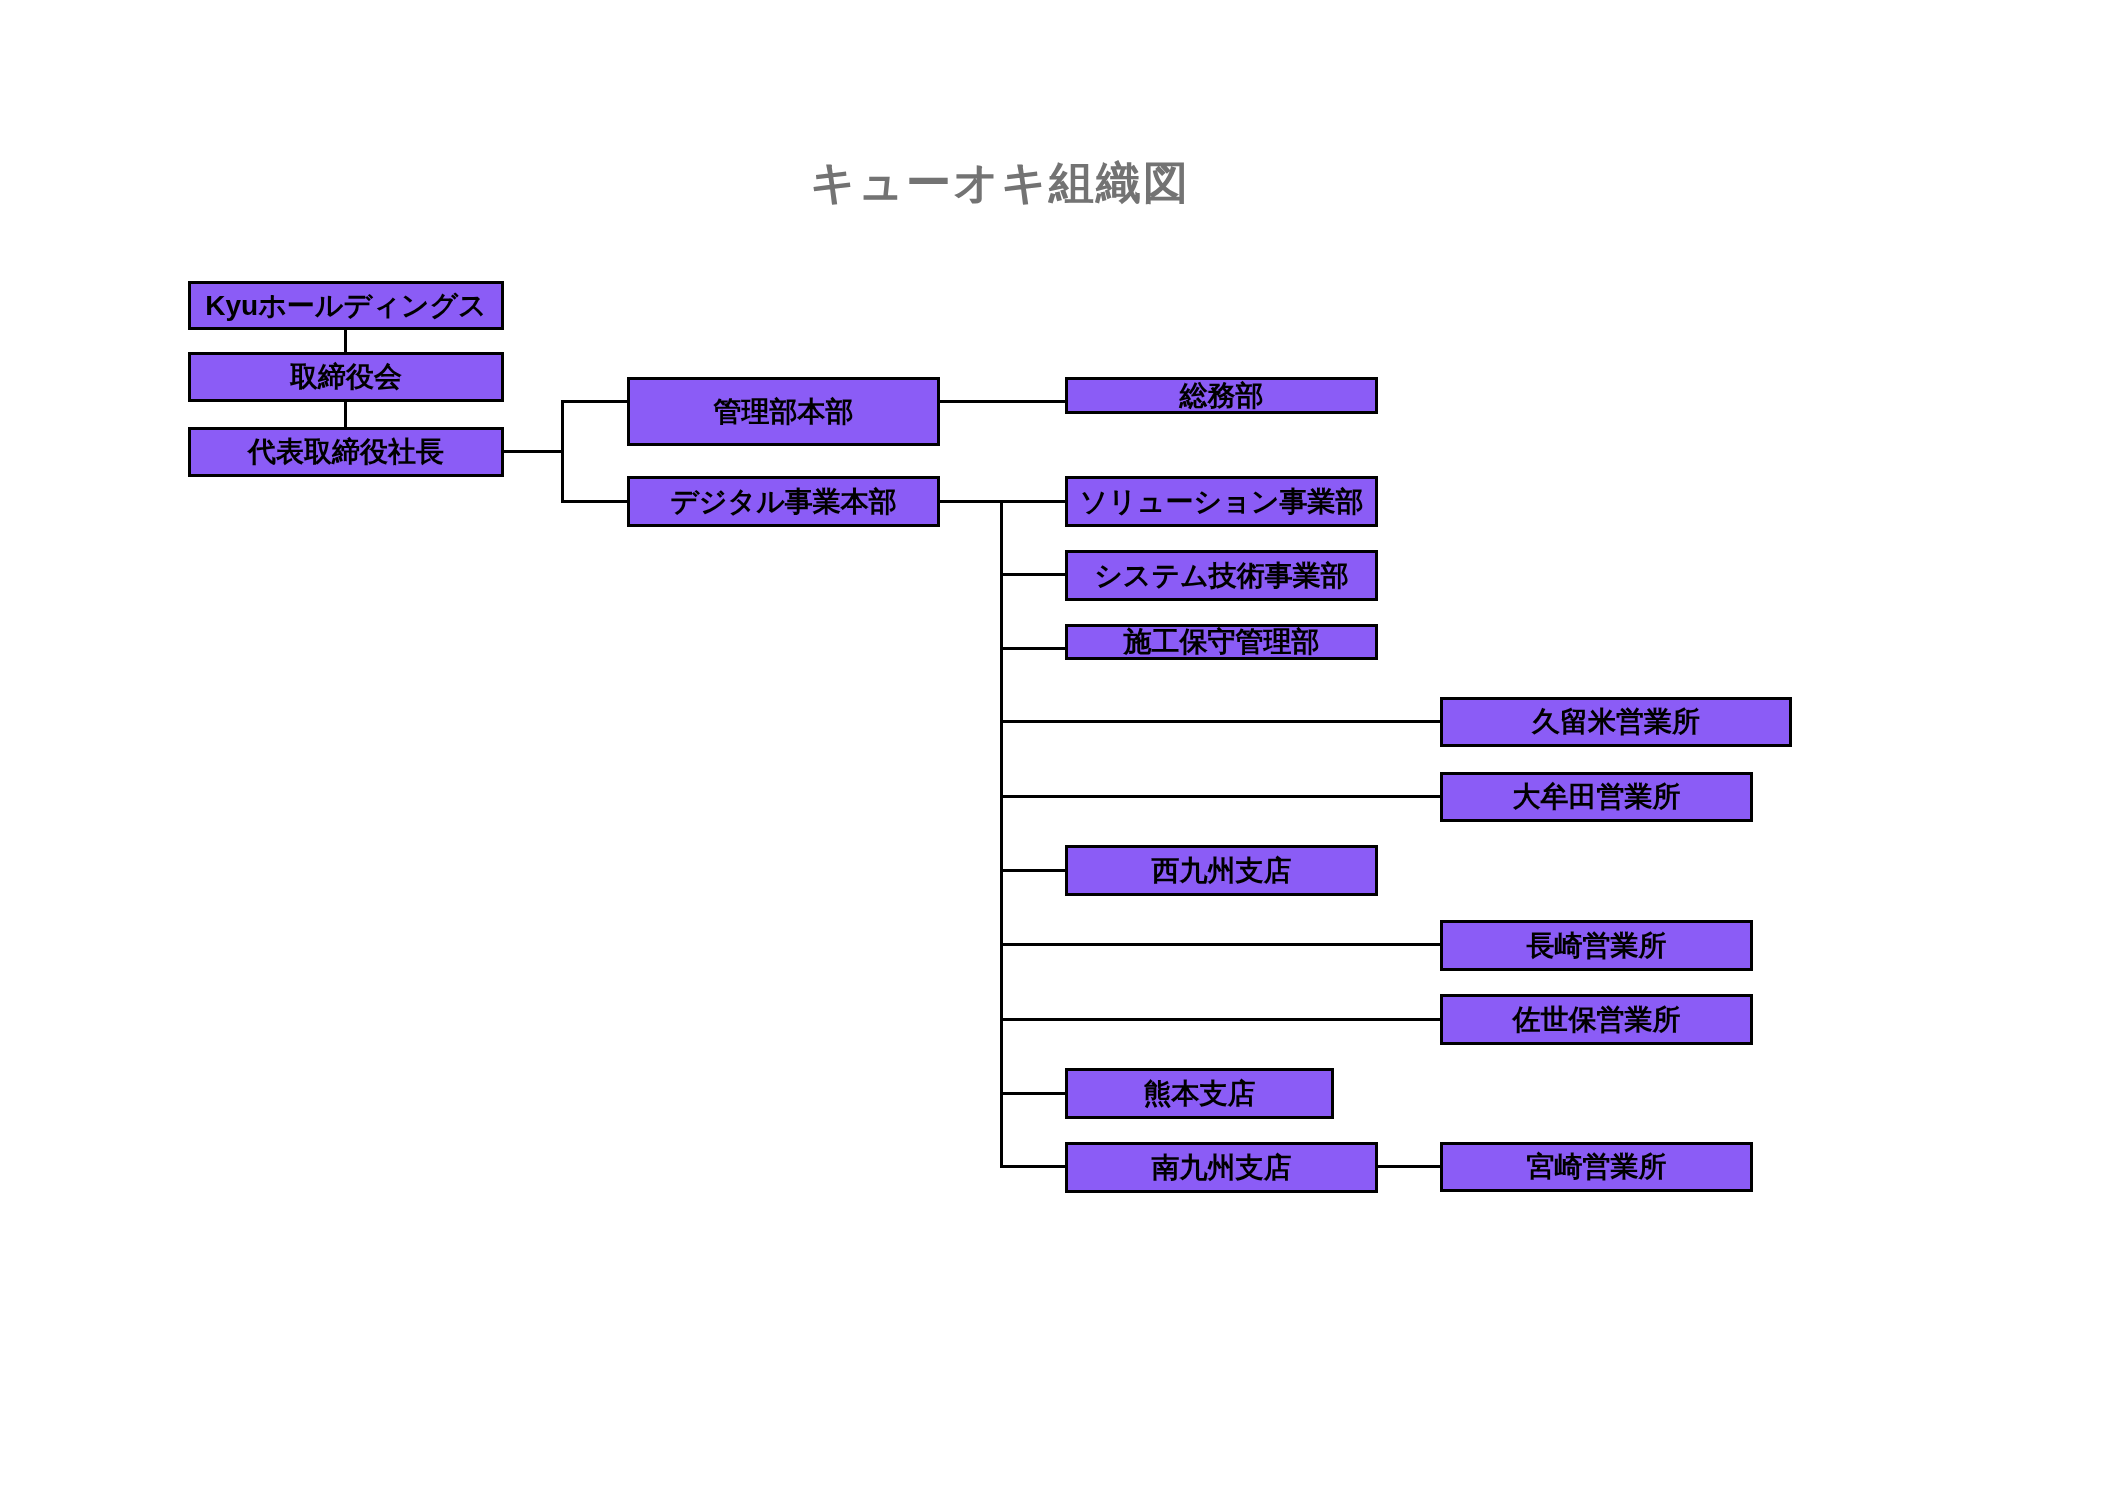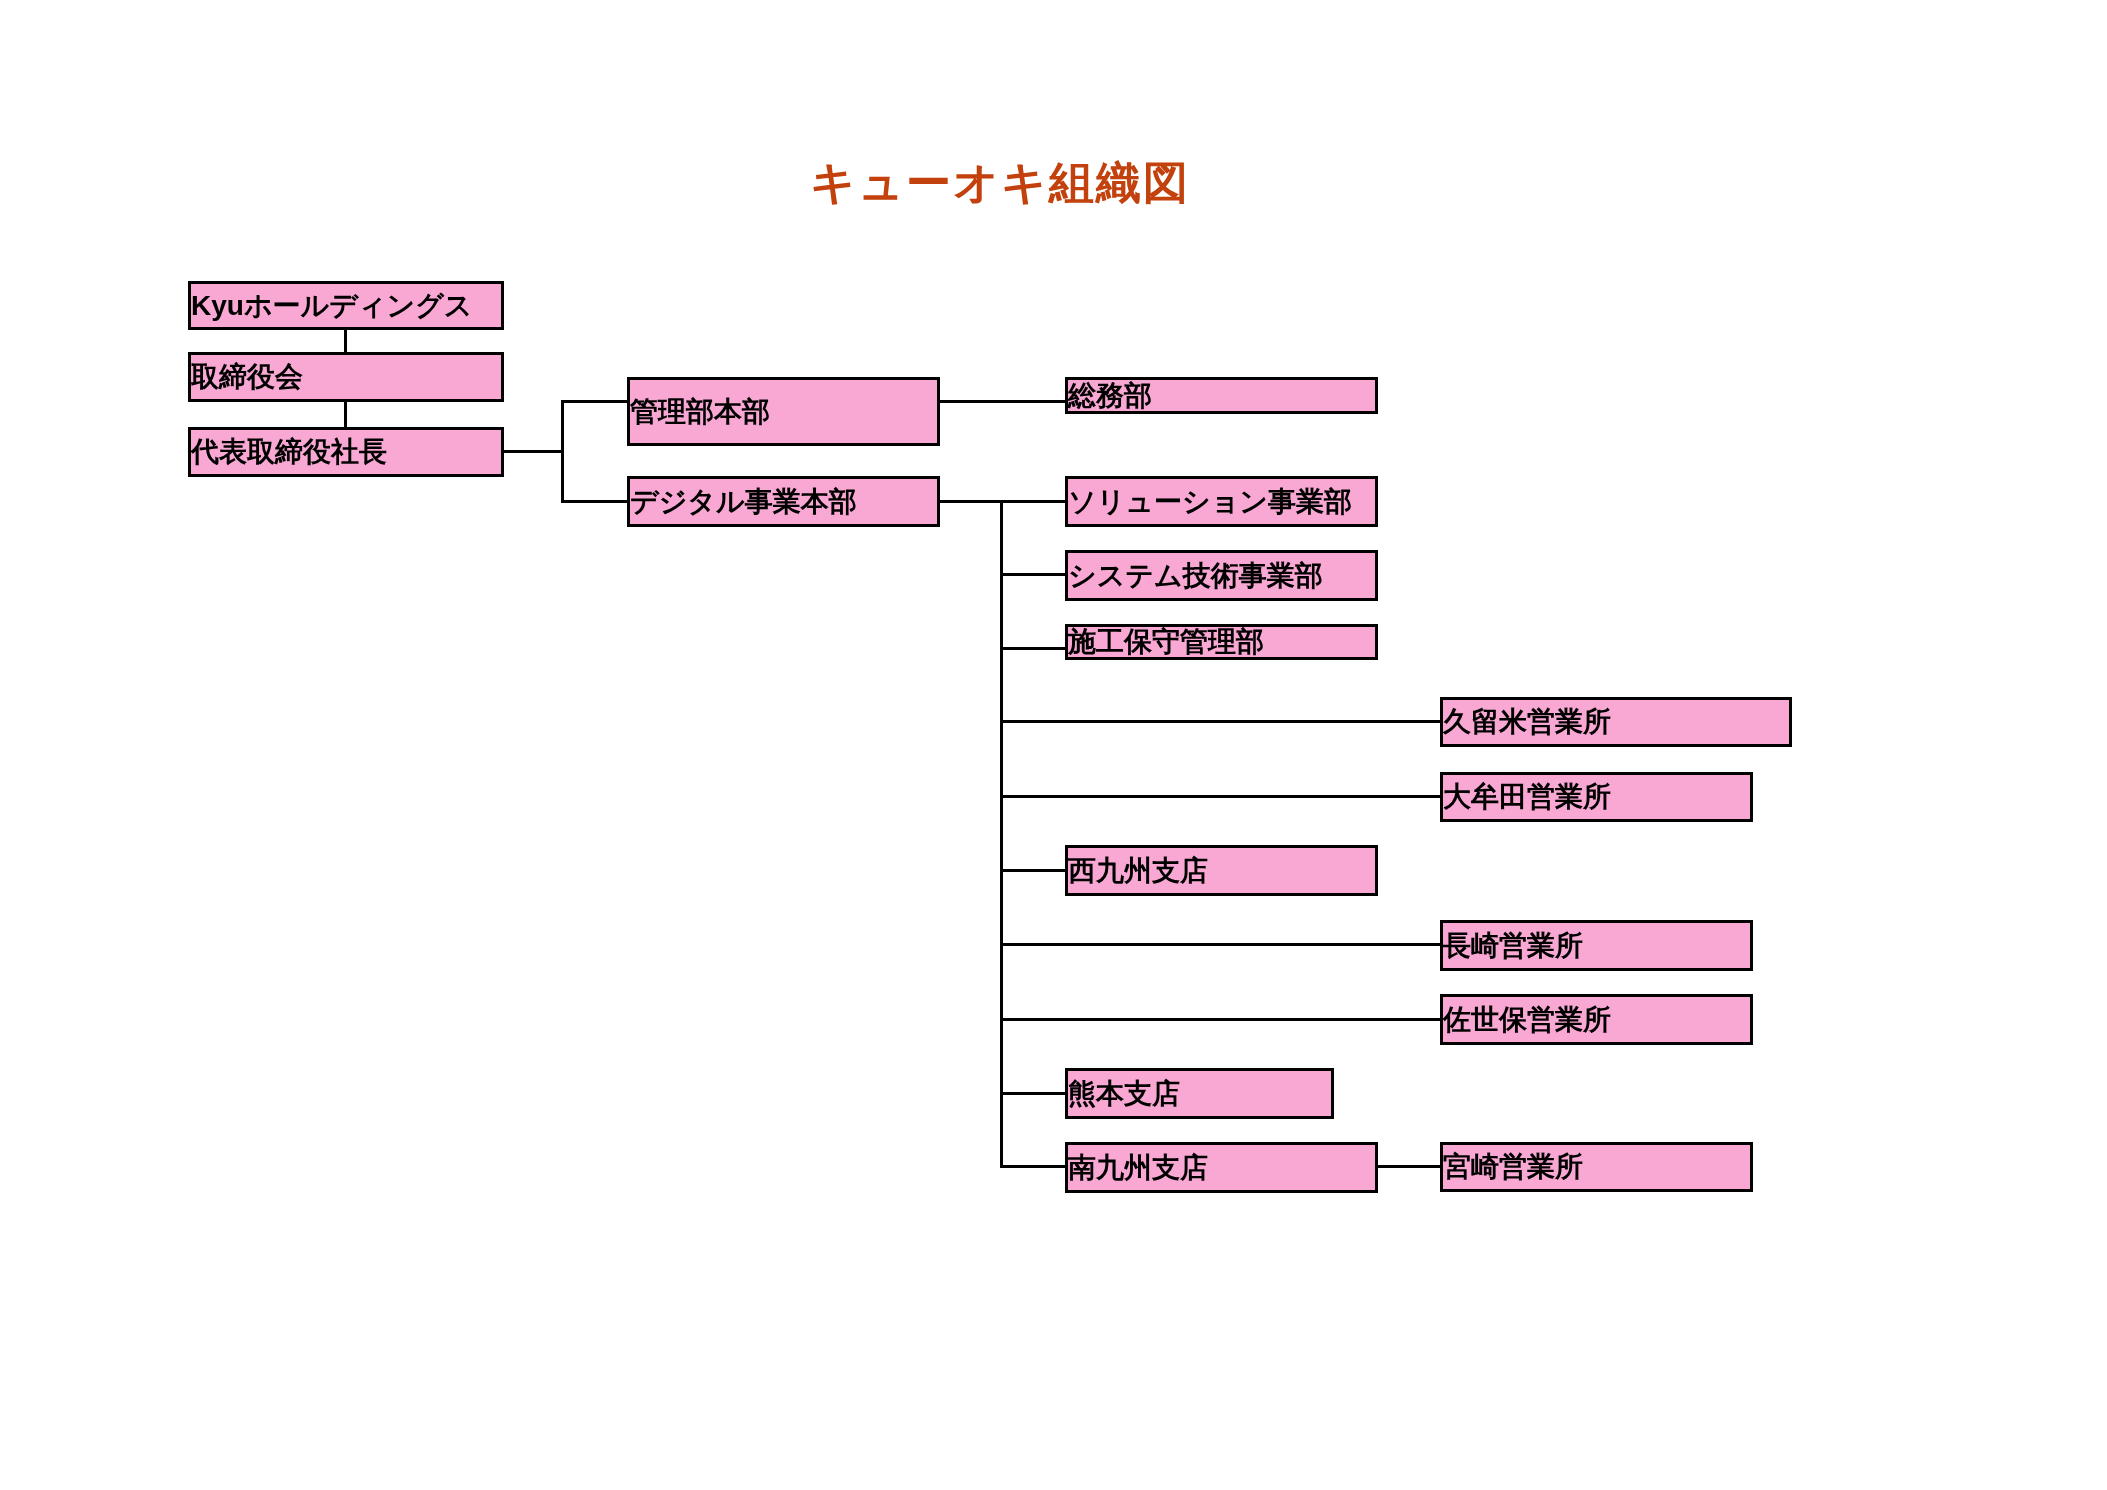--- a/index.html
+++ b/index.html
@@ -16,30 +16,31 @@
     overflow: hidden;
   }
   #chart-title {
     position: absolute;
     top: 153px;
     left: 0;
     width: 2000px;
     text-align: center;
     font-size: 45px;
     font-weight: bold;
-    color: #c2410c;
+    color: #737373;
     letter-spacing: 2px;
   }
   .node {
     position: absolute;
     box-sizing: border-box;
-    background: #f9a8d4;
+    background: #8b5cf6;
     border: 3px solid #000000;
     display: flex;
     align-items: center;
+    justify-content: center;
   }
   .node span {
     font-size: 28px;
     font-weight: bold;
     color: #000000;
     white-space: nowrap;
   }
   .line {
     position: absolute;
     background: #000000;

